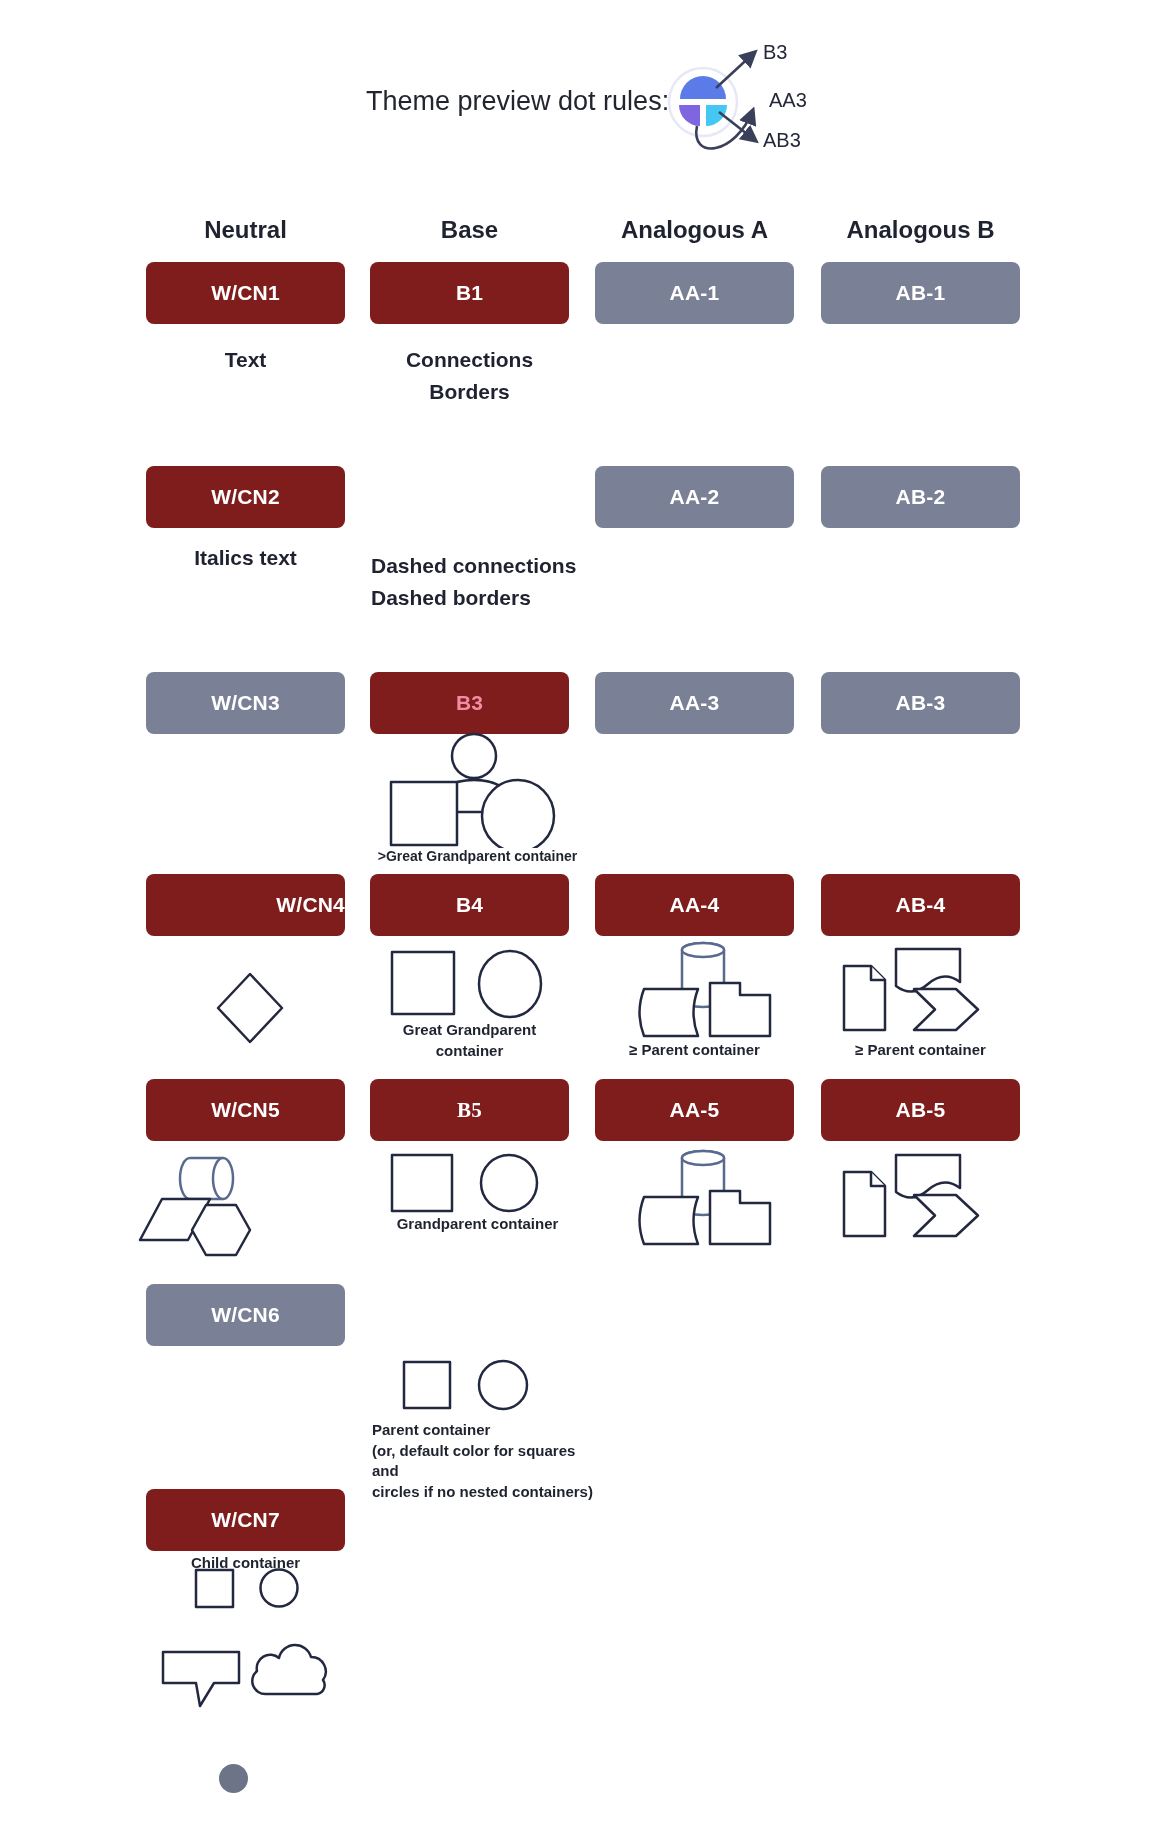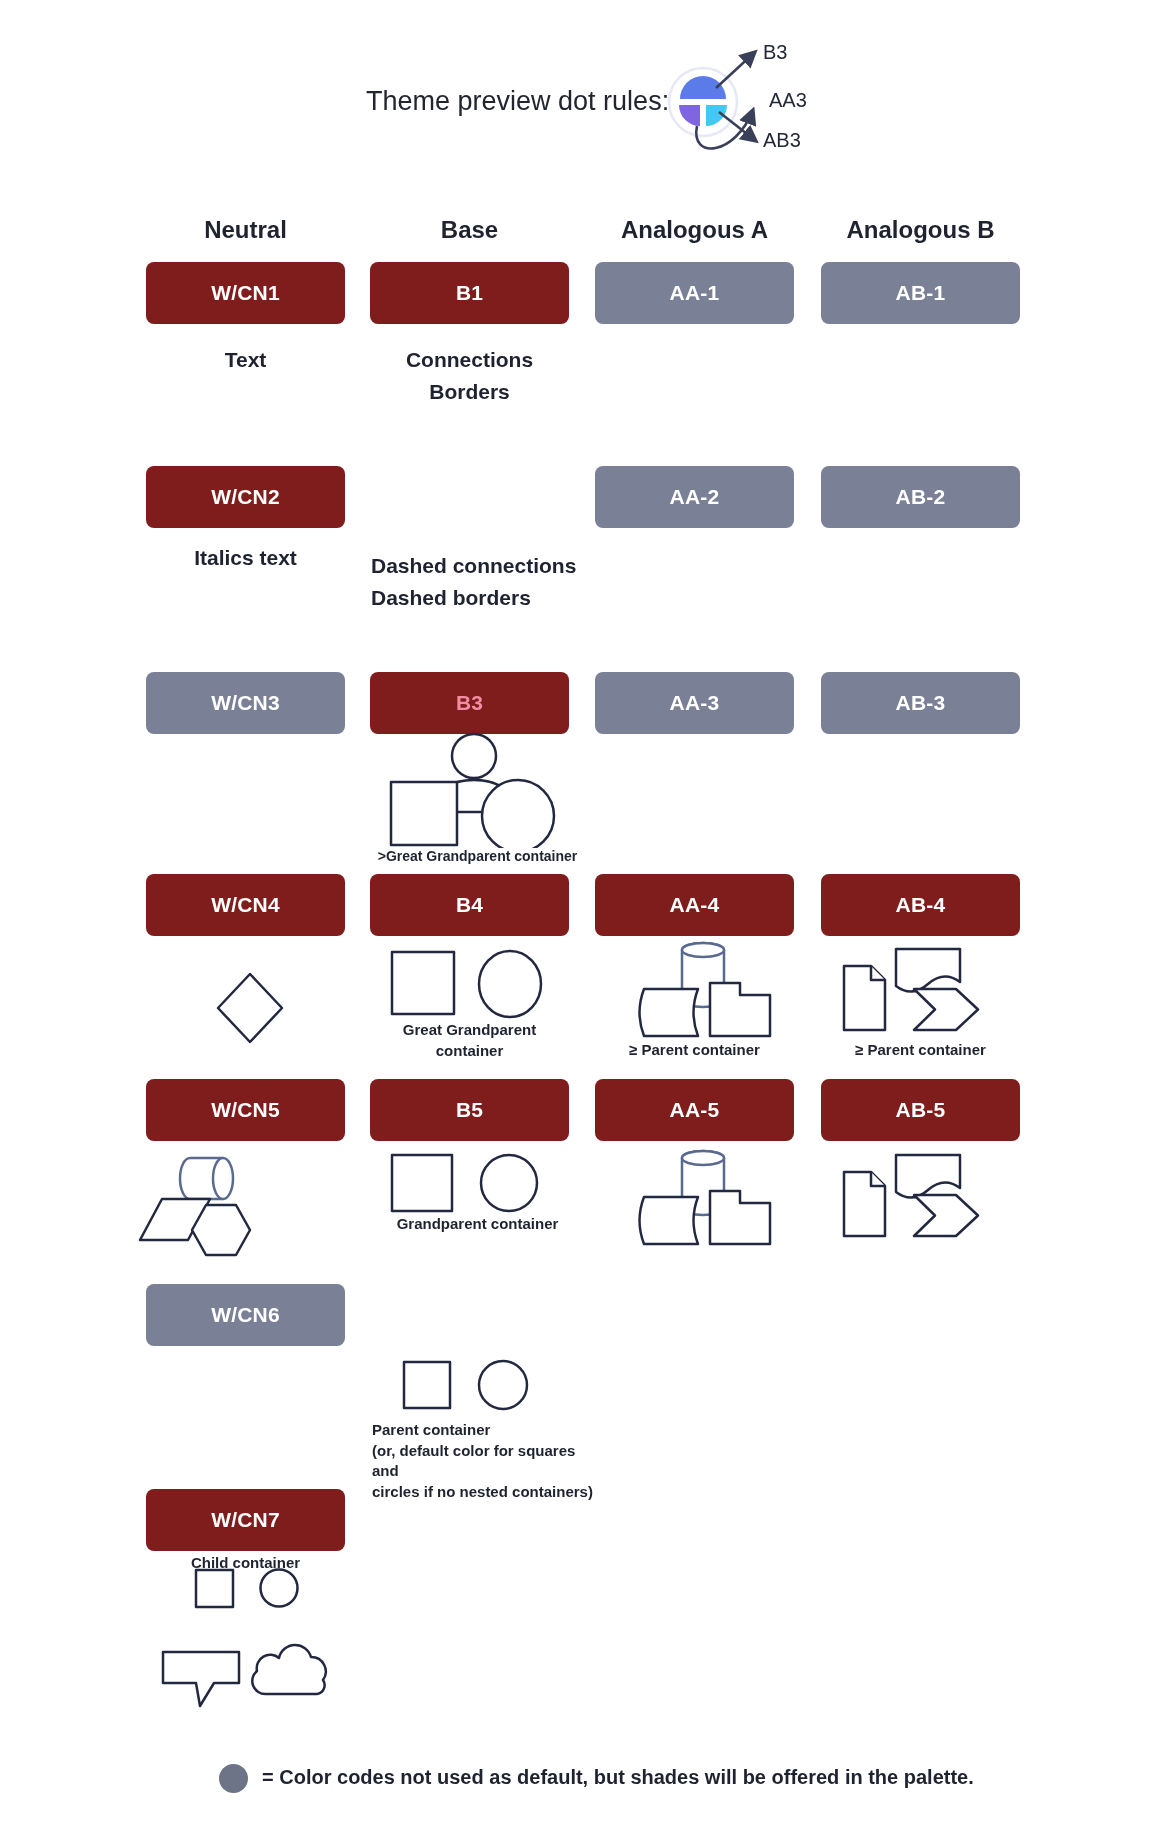--- a/index.html
+++ b/index.html
@@ -105,21 +105,21 @@
     </div>
 
   <svg class="abs" style="left:375px;top:730px;" width="205" height="118" viewBox="0 0 205 118">
     <circle class="shape" cx="99" cy="26" r="22"></circle>
     <path class="shape" d="M63 82 L63 78 Q63 50 99 50 Q135 50 135 78 L135 82 Z"></path>
     <rect class="shape" x="16" y="52" width="66" height="63"></rect>
     <circle class="shape" cx="143" cy="86" r="36"></circle>
   </svg>
   <div class="abs cap-xs center" style="left:370px;top:804px;width:215px;margin-top:44px;">&gt;Great Grandparent container</div>
 
-  <div class="abs swatch dark" style="left:146px;top:874px;">
+  <div class="abs swatch dark" style="left:146px;top:874px;justify-content:flex-end;">
       <span>W/CN4</span>
     </div>
   <div class="abs swatch dark" style="left:370px;top:874px;">
       <span>B4</span>
     </div>
   <div class="abs swatch dark" style="left:595px;top:874px;">
       <span>AA-4</span>
     </div>
   <div class="abs swatch dark" style="left:821px;top:874px;">
       <span>AB-4</span>
@@ -147,21 +147,21 @@
     <path class="shape" d="M58 7 H122 V40 Q106 28 90 42 Q74 56 58 44 Z"></path>
     <path class="shape" d="M6 24 H33 L47 38 V88 H6 Z"></path>
     <path class="shape" d="M33 24 V38 H47" fill="none"></path>
     <path class="shape" d="M76 47 H118 L140 67.5 L118 88 H76 L97 67.5 Z"></path>
   </svg>
   <div class="abs cap-sm center" style="left:821px;top:1040px;width:199px;">≥ Parent container</div>
 
   <div class="abs swatch dark" style="left:146px;top:1079px;">
       <span>W/CN5</span>
     </div>
-  <div class="abs swatch dark" style="left:370px;top:1079px;">
+  <div class="abs swatch dark" style="left:370px;top:1079px;font-family:Liberation Serif, serif;">
       <span>B5</span>
     </div>
   <div class="abs swatch dark" style="left:595px;top:1079px;">
       <span>AA-5</span>
     </div>
   <div class="abs swatch dark" style="left:821px;top:1079px;">
       <span>AB-5</span>
     </div>
 
   <svg class="abs" style="left:135px;top:1148px;" width="150" height="115" viewBox="0 0 150 115">
@@ -214,15 +214,14 @@
     <rect class="shape" x="8" y="4" width="37" height="37"></rect>
     <circle class="shape" cx="91" cy="22" r="18.5"></circle>
   </svg>
 
   <svg class="abs" style="left:152px;top:1638px;" width="190" height="72" viewBox="0 0 190 72">
     <path class="shape" d="M11 14 H87 V45 H62 L48 68 L44 45 H11 Z"></path>
     <path class="shape" d="M114 56 A13 13 0 0 1 105 33 A13.5 13.5 0 0 1 127 20 A16.5 16.5 0 0 1 159 19 A14.5 14.5 0 0 1 171 42 A9 9 0 0 1 165 56 Z"></path>
   </svg>
 
   <div class="abs legend-dot" style="left:219px;top:1764px;"></div>
-  <div class="abs legend-text" style="left:262px;top:1766px;">= Color codes not used as default, but shades will be offered in the palette.</div>
 
 </div>
 
 </body></html>

